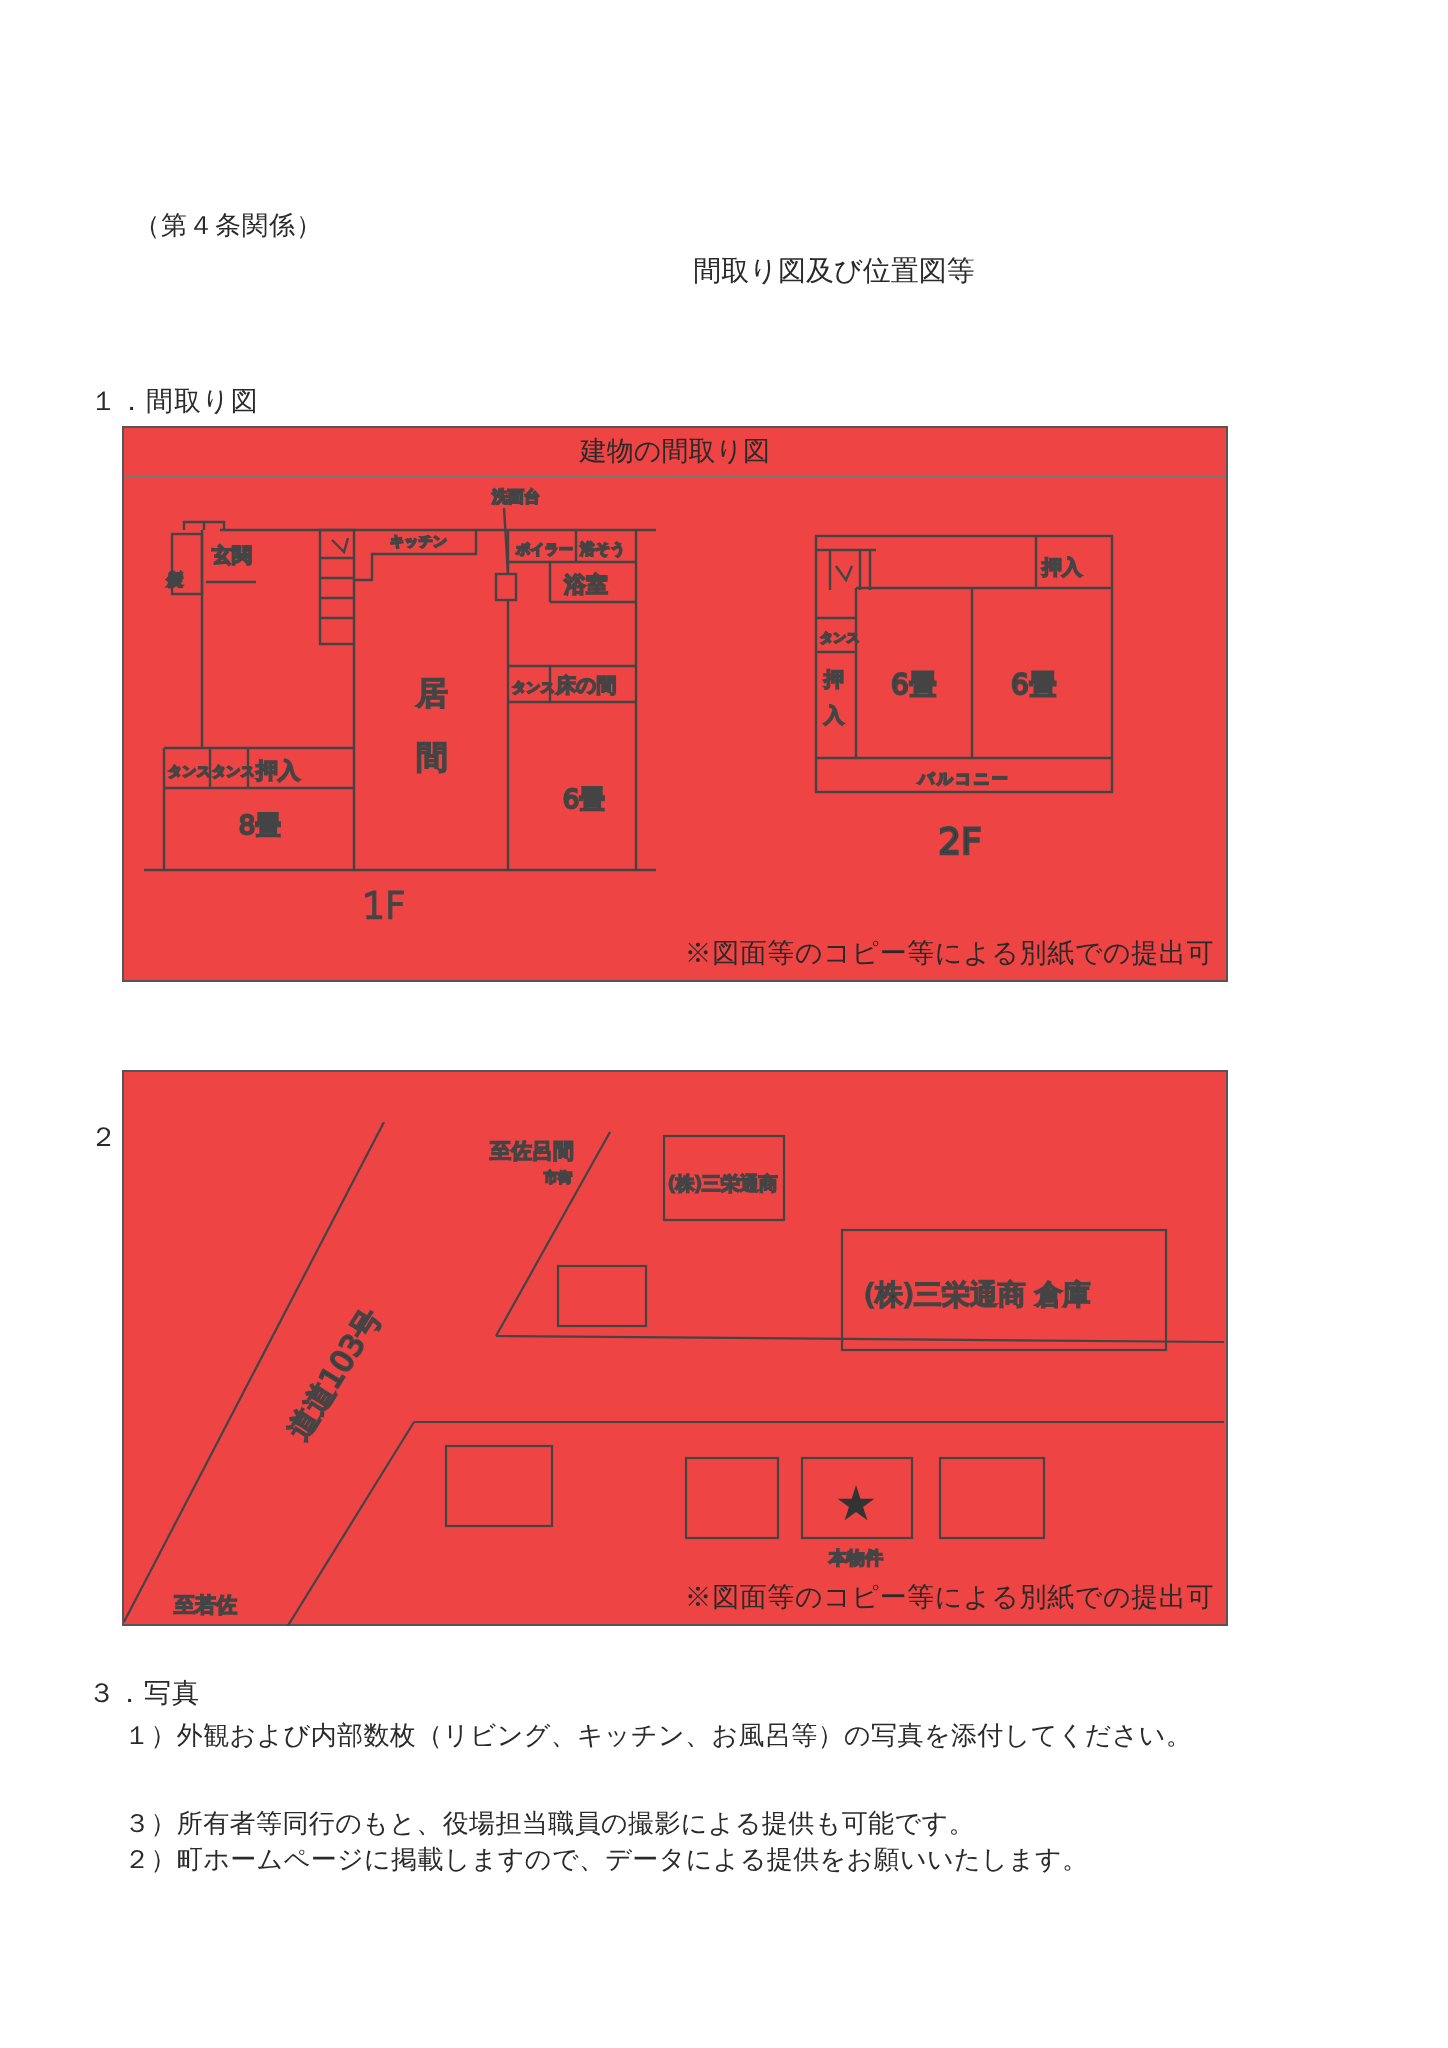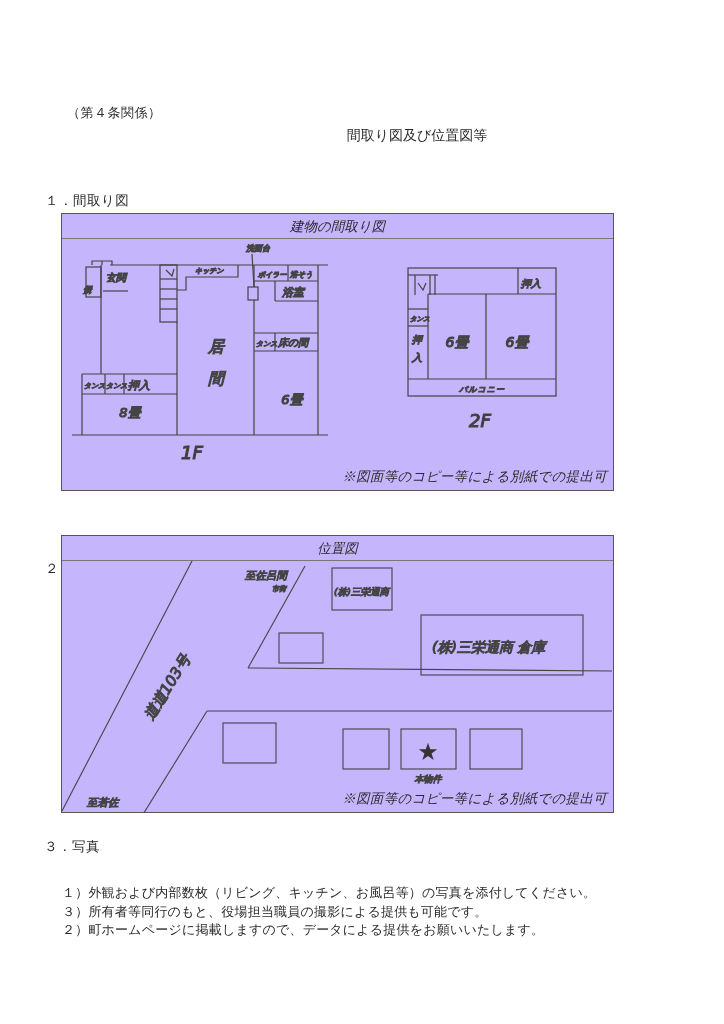--- a/index.html
+++ b/index.html
@@ -2,21 +2,21 @@
 <html><head>
 <meta charset="utf-8">
 <style>
   html, body { margin: 0; padding: 0; background: #ffffff; }
   body { width: 724px; height: 1024px; position: relative; overflow: hidden;
          font-family: "DejaVu Serif", "Liberation Serif", serif; color: #2a2a2a; }
   .abs { position: absolute; }
   .ref { left: 67px; top: 84px; font-size: 13px; letter-spacing: 0.5px; margin-top: 20px; }
   .doc-title { left: 0; width: 724px; top: 127px; text-align: center; font-size: 14px; padding-left: 110px; box-sizing: border-box; }
   .sec { font-size: 13.5px; letter-spacing: 0.5px; }
-  .box { border: 1.2px solid #555; background: #c4b5fd; font-style: italic; }
+  .box { border: 1.2px solid #555; background: #ef4444; }
   .box-head { height: 24px; border-bottom: 1.2px solid #777; text-align: center;
               font-size: 13.5px; line-height: 24px; }
   .note { font-size: 13.5px; letter-spacing: 0.3px; margin-top: 43px; }
   svg text { font-family: "DejaVu Sans", "Liberation Sans", sans-serif; fill: #333; }
   .photo-line { font-size: 13px; letter-spacing: 0.2px; white-space: nowrap; }
 </style>
 </head>
 <body>
 
 <div class="abs ref">（第４条関係）</div>
@@ -123,21 +123,20 @@
       <text x="418" y="188" font-size="18" text-anchor="middle">2F</text>
     </g>
   </svg>
 
   <div class="abs note" style="right:6px; bottom:4px;">※図面等のコピー等による別紙での提出可</div>
 </div>
 
 <div class="abs sec" style="left:45px; top:540px;margin-top:20px;">２．位置図</div>
 
 <div class="abs box" style="left:61px; top:535px; width:551px; height:276px;">
-  <div class="box-head">位置図</div>
 
   <svg width="551" height="252" viewBox="0 0 551 252" style="position:absolute; left:0; top:25px;" stroke="#444" stroke-width="1.1" fill="none">
 
     <line x1="0" y1="250" x2="130" y2="0"></line>
     <line x1="80" y1="255" x2="145" y2="150"></line>
     <line x1="185" y1="108" x2="210" y2="5" style="display:none"></line>
     <polyline points="186,107 243,5"></polyline>
 
     <line x1="186" y1="107" x2="550" y2="110"></line>
     <line x1="145" y1="150" x2="550" y2="150"></line>
@@ -158,15 +157,15 @@
     <text x="90" y="160" font-size="15" transform="rotate(-58 90 160)">道道103号</text>
     <text x="25" y="245" font-size="10.5">至若佐</text>
     <text x="366" y="199" font-size="24" text-anchor="middle" fill="#333" stroke="none">★</text>
     <text x="366" y="221" font-size="9" text-anchor="middle">本物件</text>
   </svg>
 
   <div class="abs note" style="right:6px; bottom:4px;">※図面等のコピー等による別紙での提出可</div>
 </div>
 
 <div class="abs sec" style="left:44px; top:838px;">３．写真</div>
-<div class="abs photo-line" style="left:62px; top:884px;">１）外観および内部数枚（リビング、キッチン、お風呂等）の写真を添付してください。</div>
+<div class="abs photo-line" style="left:62px; top:859px;">１）外観および内部数枚（リビング、キッチン、お風呂等）の写真を添付してください。</div>
 <div class="abs photo-line" style="left:62px; top:881px;margin-top:40px;">２）町ホームページに掲載しますので、データによる提供をお願いいたします。</div>
 <div class="abs photo-line" style="left:62px; top:903px;">３）所有者等同行のもと、役場担当職員の撮影による提供も可能です。</div>
 
 </body></html>

